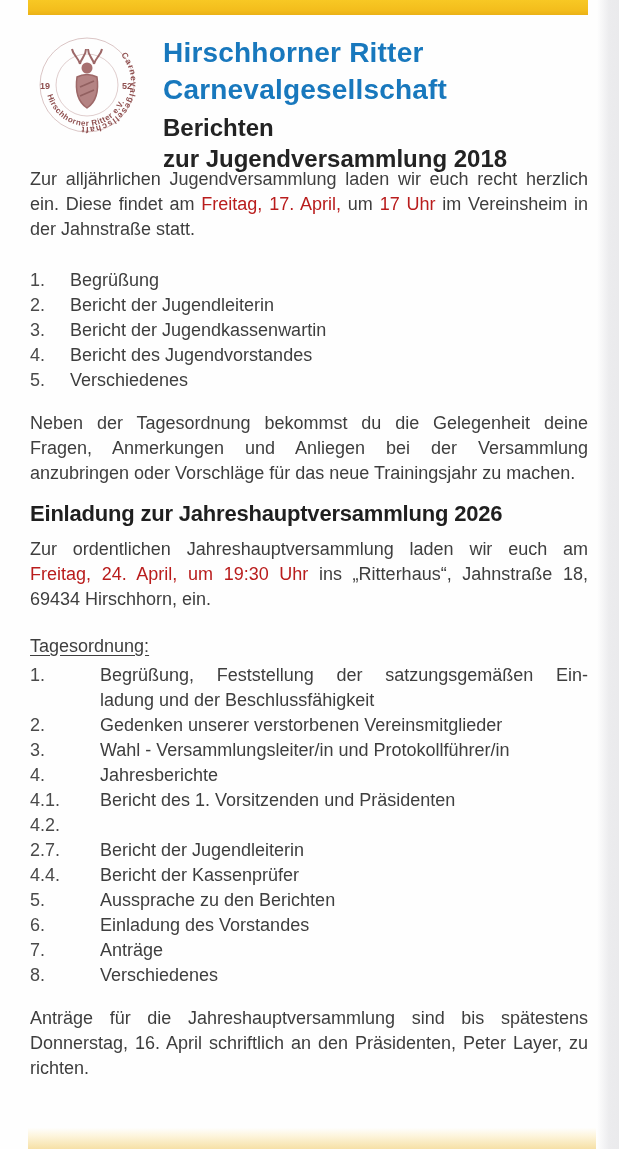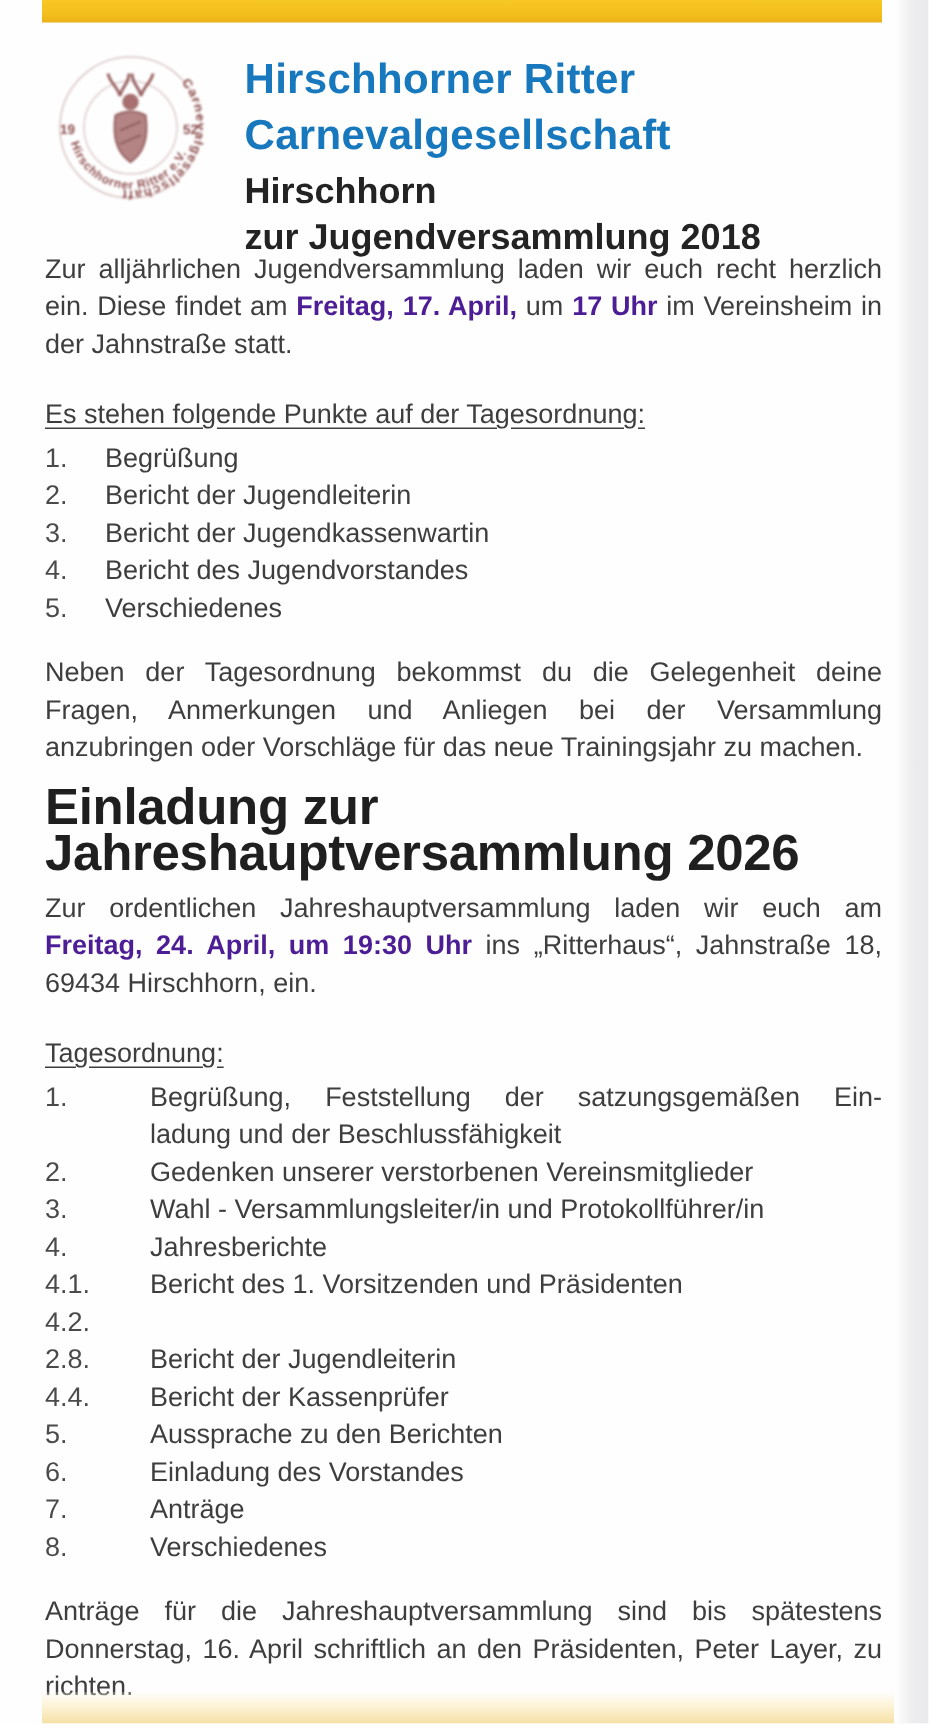--- a/index.html
+++ b/index.html
@@ -31,32 +31,32 @@
     font-size:28px;line-height:37px;font-weight:bold;color:#1878bd;
     letter-spacing:.2px;
   }
   .invite-title{
     position:absolute;left:163px;top:112px;
     font-size:24px;line-height:31px;font-weight:bold;color:#232323;
   }
   
   .flow{position:absolute;left:30px;top:167px;width:558px;font-size:18px;line-height:25px;}
   .para{text-align:justify;margin:0 0 0 0;}
-  .b{font-weight:bold;color:#4c1d95;}
+  .b{font-weight:normal;color:#b91c1c;}
   .uhead{text-decoration:underline;text-underline-offset:3px;margin:0;}
   .gap22{height:22px;} .gap18{height:18px;} .gap12{height:12px;} .gap8{height:8px;} .gap4{height:4px;}
   .agenda{width:100%;}
   .agenda-row{display:grid;}
   .agenda.narrow .agenda-row{grid-template-columns:40px 1fr;}
   .agenda.wide .agenda-row{grid-template-columns:70px 1fr;}
   .agenda .num{color:#4a4a4a;}
   .agenda .txt{text-align:justify;}
   .jline{text-align:justify;text-align-last:justify;}
   .h2{
-    font-size:34px;line-height:31px;font-weight:bold;color:#1f1f1f;
+    font-size:22px;line-height:31px;font-weight:bold;color:#1f1f1f;
     letter-spacing:-0.2px;margin:0;
   }
   
   .banner-bottom{
     position:absolute;left:28px;top:1128px;width:568px;height:21px;
     background:linear-gradient(rgba(255,253,247,.2),#fdf4da 40%,#f6e0a6 100%);
   }
 </style>
 </head>
 <body>
@@ -97,30 +97,29 @@
       </g>
     </g>
   </svg>
 </div>
 
 <div class="org-name">
   <div>Hirschhorner Ritter</div>
   <div>Carnevalgesellschaft</div>
 </div>
 <div class="invite-title">
-  <div>Hirschhorn</div>
+  <div>Berichten</div>
   <div>zur Jugendversammlung 2018</div>
 </div>
 
 <div class="flow">
 
   <p class="para"><span>Zur alljährlichen Jugendversammlung laden wir euch recht herzlich ein. Diese findet am </span><span class="b">Freitag, 17. April,</span><span> um </span><span class="b">17 Uhr</span><span> im Vereinsheim in der Jahnstraße statt.</span></p>
 
   <div class="gap22"></div>
-  <p class="para uhead">Es stehen folgende Punkte auf der Tagesordnung:</p>
   <div class="gap4"></div>
   <div class="agenda narrow">
       <div class="agenda-row">
         <span class="num">1.</span>
         <div class="txt">Begrüßung</div>
       </div>
       <div class="agenda-row">
         <span class="num">2.</span>
         <div class="txt">Bericht der Jugendleiterin</div>
       </div>
@@ -170,21 +169,21 @@
         <div class="txt">Jahresberichte</div>
       </div>
       <div class="agenda-row">
         <span class="num">4.1.</span>
         <div class="txt">Bericht des 1. Vorsitzenden und Präsidenten</div>
       </div>
       <div class="agenda-row">
         <span class="num">4.2.</span>
       </div>
       <div class="agenda-row">
-        <span class="num">2.8.</span>
+        <span class="num">2.7.</span>
         <div class="txt">Bericht der Jugendleiterin</div>
       </div>
       <div class="agenda-row">
         <span class="num">4.4.</span>
         <div class="txt">Bericht der Kassenprüfer</div>
       </div>
       <div class="agenda-row">
         <span class="num">5.</span>
         <div class="txt">Aussprache zu den Berichten</div>
       </div>

